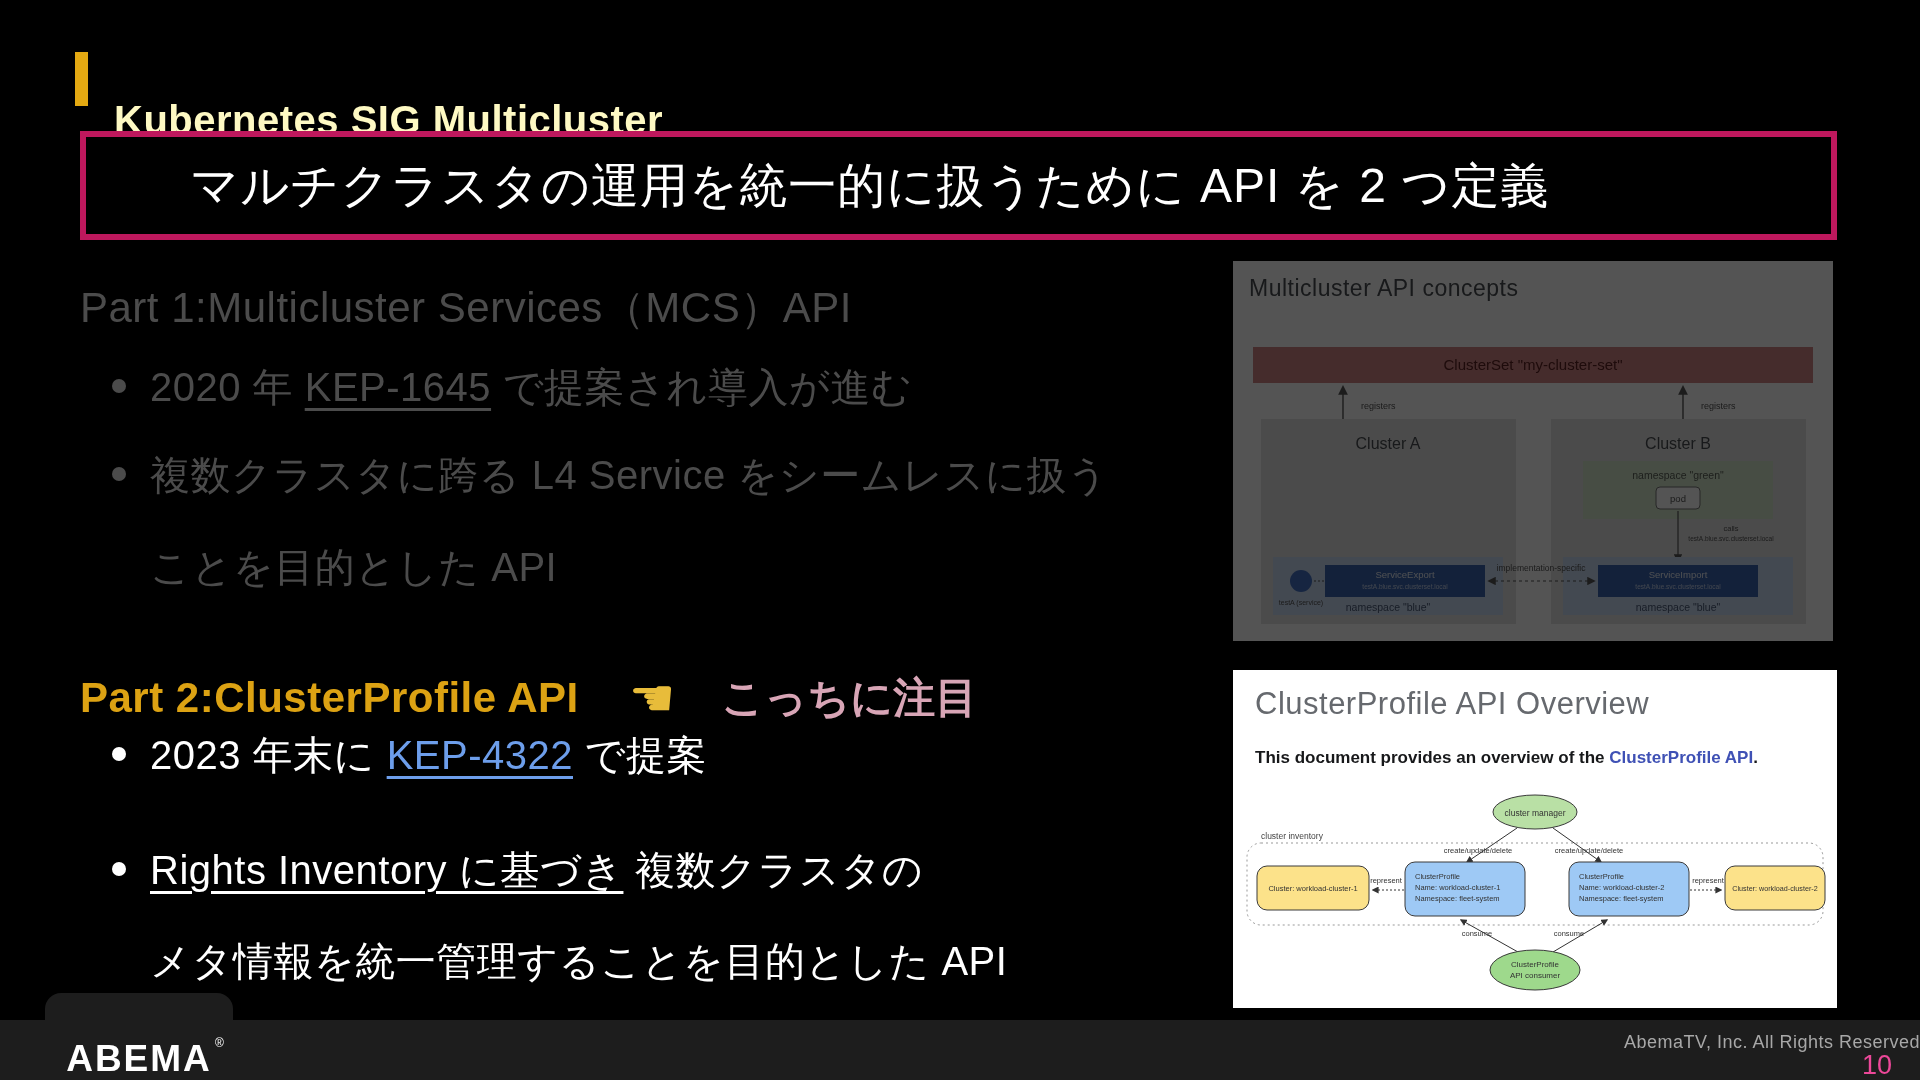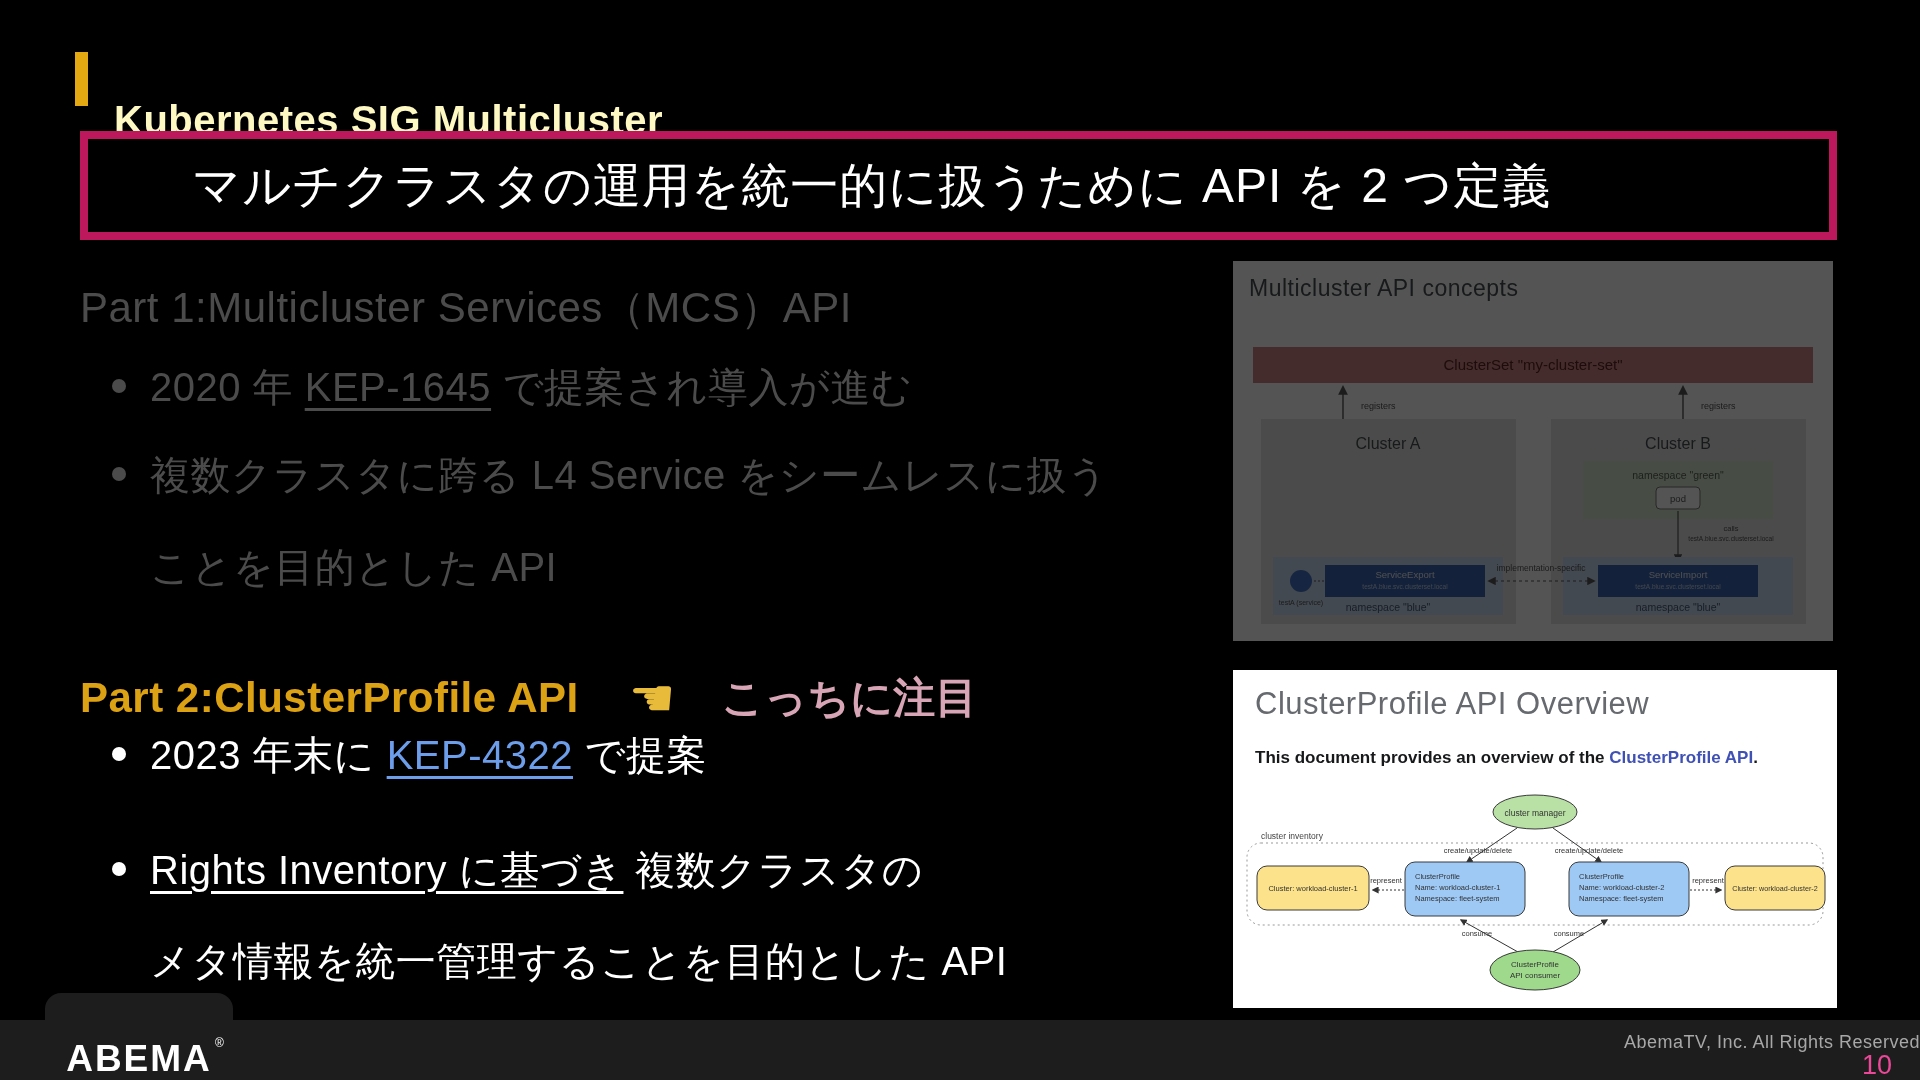--- a/index.html
+++ b/index.html
@@ -6,21 +6,21 @@
   html,body { width:1920px; height:1080px; background:#000; overflow:hidden;
               font-family:"Liberation Sans","DejaVu Sans",sans-serif; }
   .abs { position:absolute; }
 
   
   #accent-bar { left:75px; top:52px; width:13px; height:54px; background:#E4A912; }
   #slide-title { left:114px; top:54px; font-size:40px; font-weight:bold; color:#fef9c3; letter-spacing:.5px;margin-top:44px; }
 
   
   #headline-box { left:80px; top:131px; width:1757px; height:109px;
-                  border:8px solid #be185d; display:flex; align-items:center;text-decoration:underline; }
+                  border:6px solid #be185d; display:flex; align-items:center;text-decoration:underline; }
   #headline-text { padding-left:104px; font-size:48px; color:#fff; letter-spacing:1px; }
 
   
   .part-heading { font-size:42px; letter-spacing:.5px; }
   #part1-heading { left:80px; top:280px; color:#4B4B4B; }
   .bullet-row { display:flex; align-items:flex-start; left:112px; }
   .dot { flex:0 0 14px; width:14px; height:14px; border-radius:50%; background:currentColor; margin:17px 24px 0 0; }
   .btext { font-size:40px; line-height:1.25; letter-spacing:.5px; }
   .cont-line { left:150px; font-size:40px; letter-spacing:.5px; }
 

